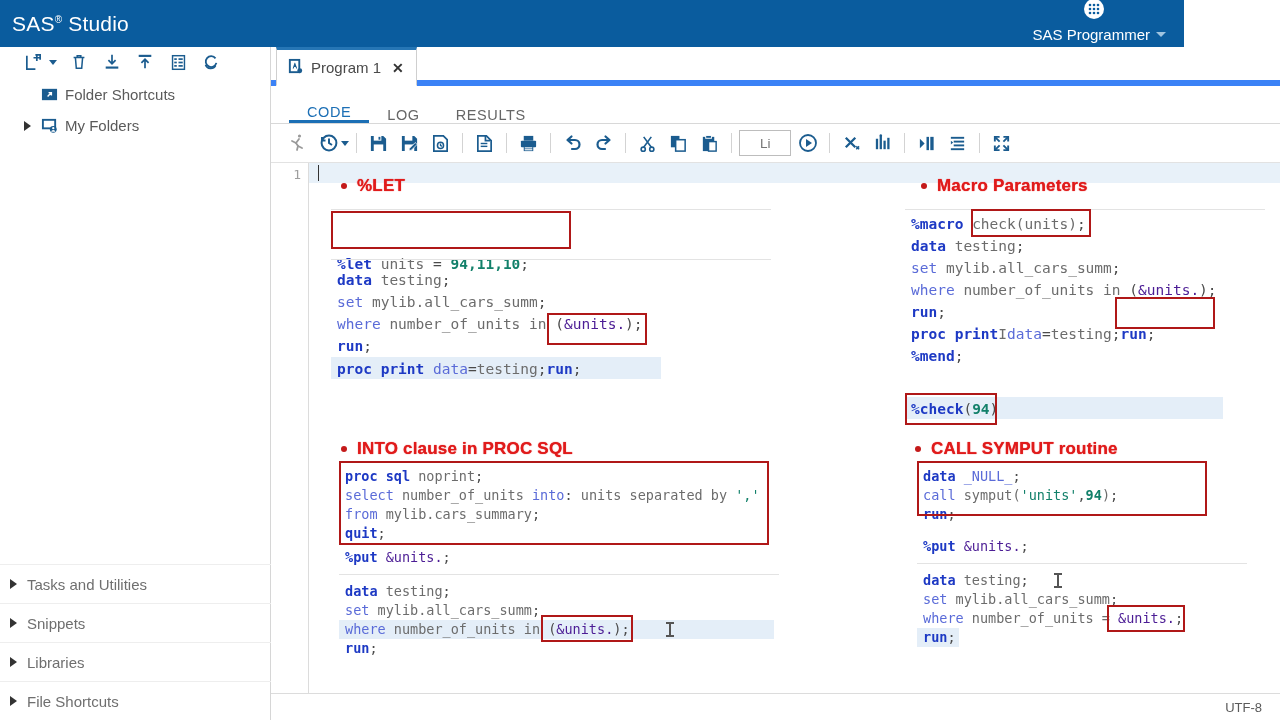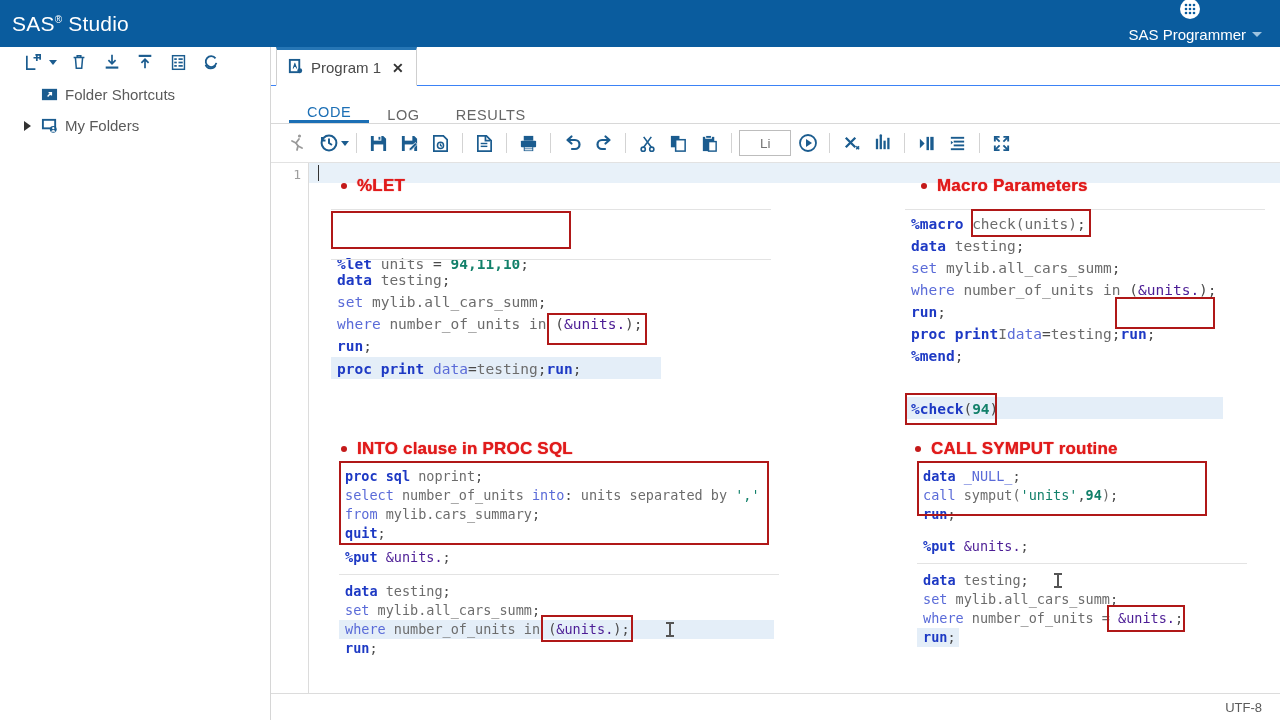--- a/index.html
+++ b/index.html
@@ -6,21 +6,21 @@
   html, body {
     width: 1280px; height: 720px;
     font-family: "Liberation Sans", sans-serif;
     background: #ffffff;
     overflow: hidden;
   }
   .app { position: relative; width: 1280px; height: 720px; }
 
   
   .header {
-    position: absolute; top: 0; left: 0; width: 1280px; height: 47px;
+    position: absolute; top: 0; left: 0; width: 1184px; height: 47px;
     background: #0a5c9e; color: #fff;
     display: flex; align-items: center;
   }
   .brand { font-size: 21px; margin-left: 12px; letter-spacing: .2px; font-weight: 400; }
   .brand sup { font-size: 10px; vertical-align: super; }
   .header-right {
     margin-left: auto; display: flex; align-items: center; gap: 0px; padding-right: 12px; flex-direction: column;
   }
   .hicon {
     width: 34px; height: 34px; display: flex; align-items: center; justify-content: center;
@@ -65,21 +65,21 @@
   .tree-item .ti-icon { width: 18px; height: 18px; display:flex; align-items:center; justify-content:center; }
   .tree-item .arrow-slot { width: 11px; display: flex; justify-content: center; }
   .side-sections { position: absolute; bottom: 0; left: 0; width: 271px; }
   .side-section {
     display: flex; align-items: center; gap: 10px; height: 39px; padding-left: 10px;
     font-size: 15px; color: #6f6f6f; border-top: 1px solid #eeeeee;
   }
 
   
   .editor { position: absolute; top: 0; left: 271px; width: 1009px; height: 673px; background: #fff; }
-  .tabbar { position: relative; height: 39px; border-bottom: 1px solid #3b82f6; background:#fff; }
+  .tabbar { position: relative; height: 39px; border-bottom: 6px solid #3b82f6; background:#fff; }
   .prog-tab {
     position: absolute; left: 5px; top: 0; height: 39px; display: flex; align-items: center; gap: 7px;
     padding: 0 12px 0 10px; border: 1px solid #cfcfcf; border-bottom: 1px solid #fff;
     border-top: 3px solid #2676b5; background: #fff; font-size: 15px; color: #4a4a4a;
   }
   .prog-tab .x { color: #333; font-size: 14px; font-weight: bold; margin-left: 4px; }
   .subtabs {
     height: 38px; display: flex; align-items: flex-end; border-bottom: 1px solid #d8d8d8; padding-left: 18px;
   }
   .subtab {
@@ -309,20 +309,38 @@
                 <rect x="3" y="4" width="11" height="7" fill="#fff"></rect>
                 <circle cx="13" cy="13" r="3.6" fill="#1b5c8f"></circle>
                 <circle cx="13" cy="11.8" r="1.2" fill="#fff"></circle>
                 <path d="M10.7 15.5a2.4 2.4 0 0 1 4.6 0z" fill="#fff"></path>
               </svg>
           </span>
           <span>My Folders</span>
         </div>
       </div>
 
+      <div class="side-sections">
+        <div class="side-section">
+          <span class="tri-right"></span>
+          <span>Tasks and Utilities</span>
+        </div>
+        <div class="side-section">
+          <span class="tri-right"></span>
+          <span>Snippets</span>
+        </div>
+        <div class="side-section">
+          <span class="tri-right"></span>
+          <span>Libraries</span>
+        </div>
+        <div class="side-section">
+          <span class="tri-right"></span>
+          <span>File Shortcuts</span>
+        </div>
+      </div>
     </div>
 
     <div class="editor">
 
       <div class="tabbar">
         <div class="prog-tab">
           <span>
             <svg width="17" height="17" viewBox="0 0 18 18">
                 <rect x="2" y="1" width="12" height="15" fill="#1b5c8f"></rect>
                 <rect x="4" y="3" width="8" height="11" fill="#fff"></rect>

